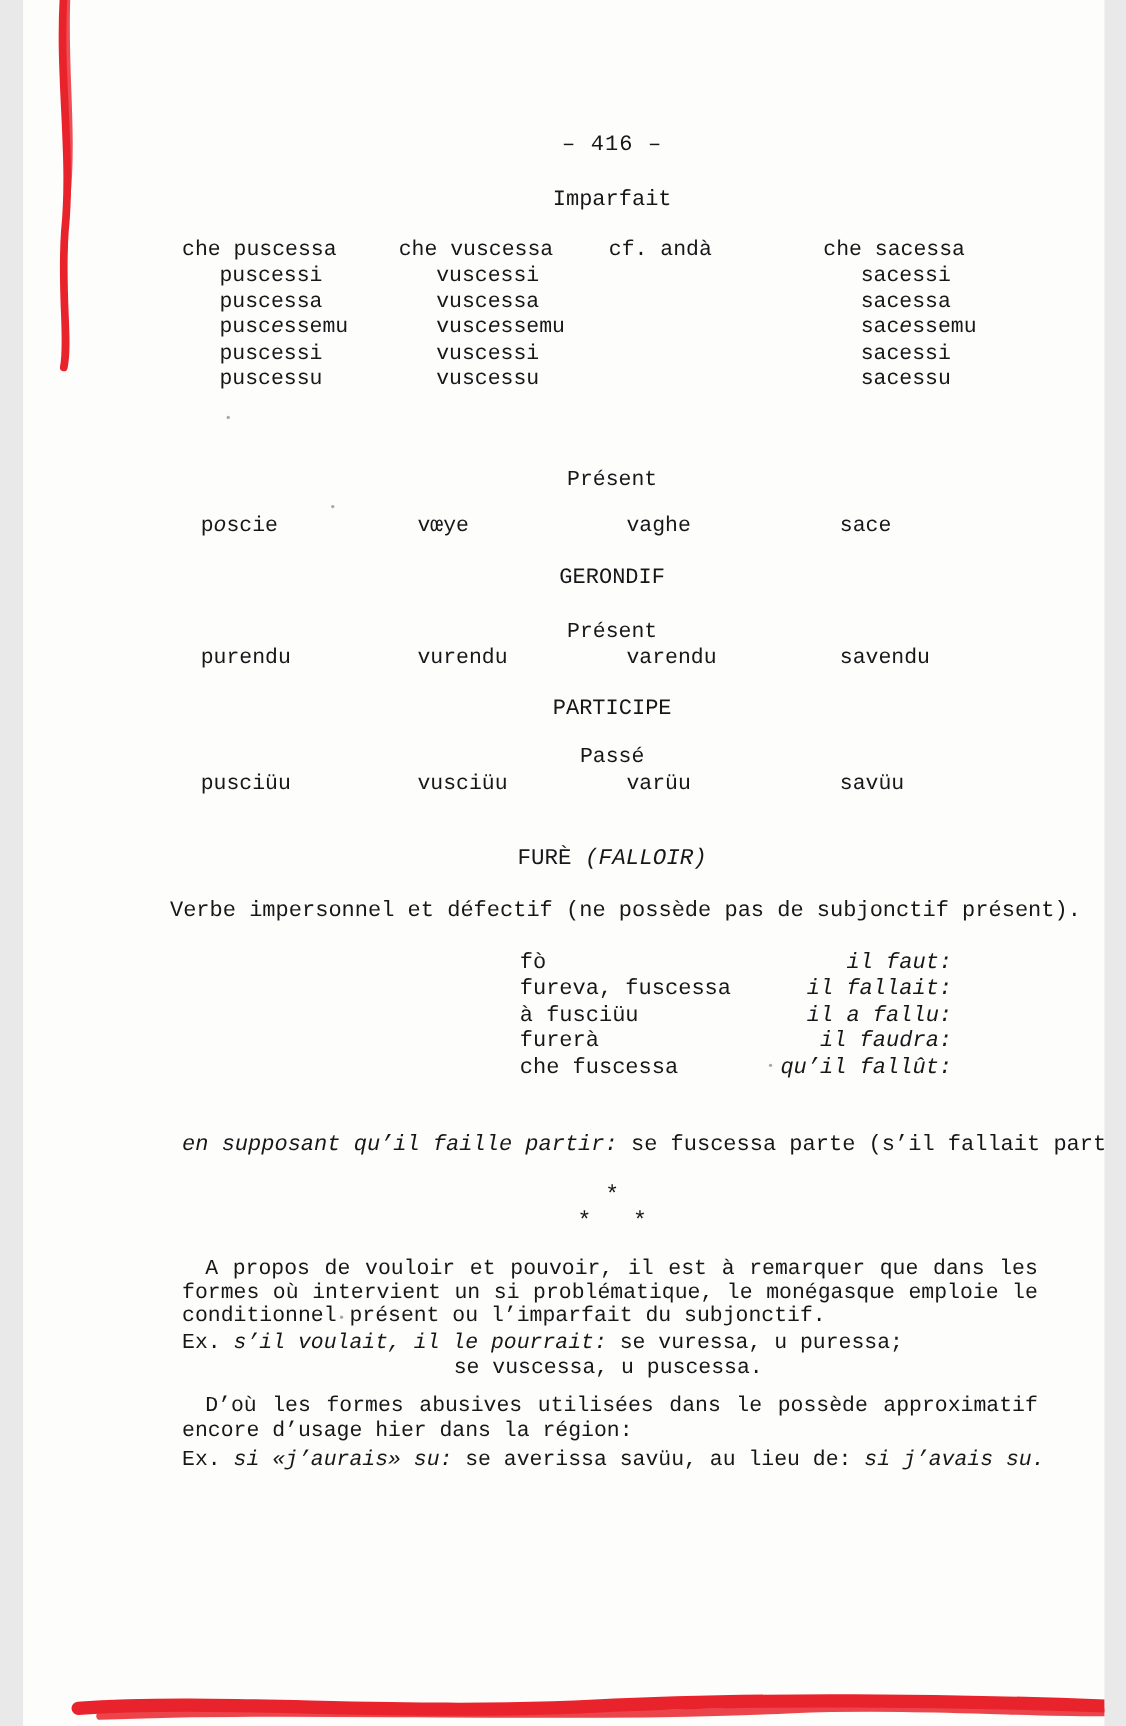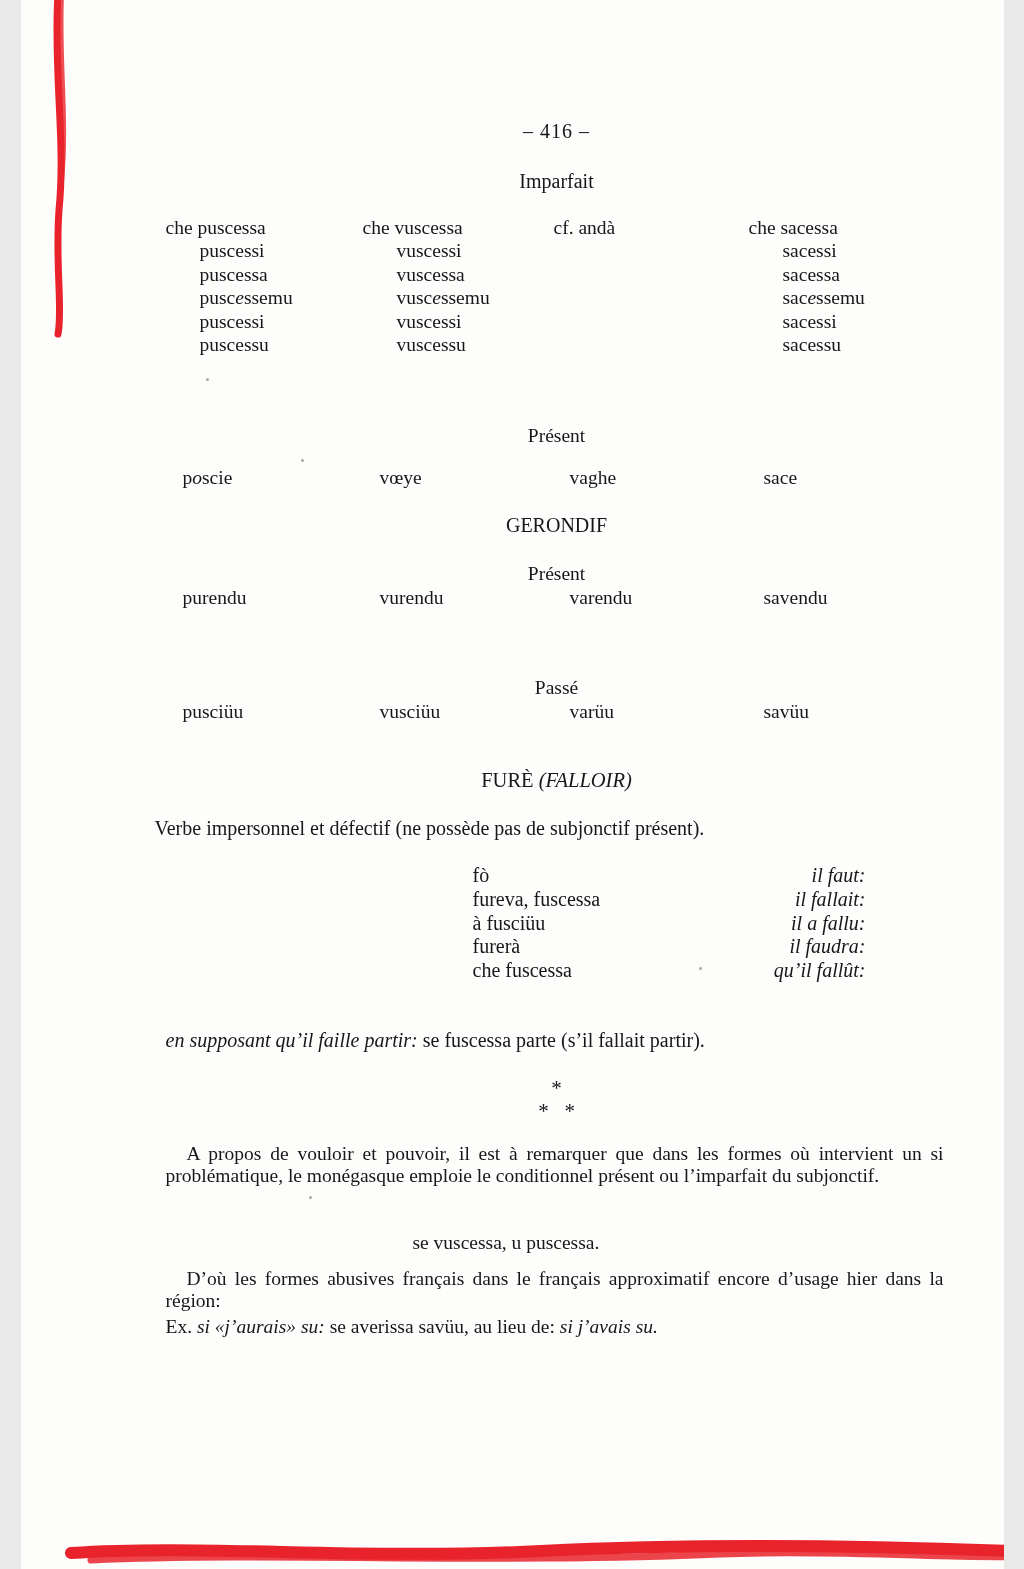--- a/index.html
+++ b/index.html
@@ -1,21 +1,21 @@
 <!DOCTYPE html>
 <html style="--paper: #fdfdfc; --ink: #17171a; --scan-red: #e8232b; --speck: #8a8a8a;"><head>
 <meta charset="utf-8">
 <style>
   html,body{margin:0;padding:0;background:#e9e9e9;}
   .page{
     position:relative;
     width:940px;height:1569px;
     background:var(--paper,#fdfdfc);
     color:var(--ink,#17171a);
-    font-family:Liberation Serif, serif;
+    font-family:Liberation Mono, monospace;
     overflow:hidden;
     margin:0 auto;
     padding-left:43px;
   }
   .abs{position:absolute;}
   i{font-style:italic;}
 
   
   .center{left:136px;width:800px;text-align:center;}
 
@@ -137,20 +137,21 @@
 
   <div class="abs center h-gerondif">GERONDIF</div>
   <div class="abs center h-present2">Présent</div>
   <div class="abs formsrow f2">
     <span class="fa">purendu</span>
     <span class="fb">vurendu</span>
     <span class="fc">varendu</span>
     <span class="fd">savendu</span>
   </div>
 
+  <div class="abs center h-participe">PARTICIPE</div>
   <div class="abs center h-passe">Passé</div>
   <div class="abs formsrow f3">
     <span class="fa">pusciüu</span>
     <span class="fb">vusciüu</span>
     <span class="fc">varüu</span>
     <span class="fd">savüu</span>
   </div>
 
   <div class="abs center h-fure">FURÈ <i>(FALLOIR)</i></div>
   <div class="abs intro">Verbe impersonnel et défectif (ne possède pas de subjonctif présent).</div>
@@ -177,22 +178,23 @@
       <span class="mc">che fuscessa</span>
     </div>
   </div>
 
   <div class="abs note note2"><i>en supposant qu’il faille partir:</i> se fuscessa parte (s’il fallait partir).</div>
 
   <div class="abs center sep sep1">*</div>
   <div class="abs center sep sep2">*   *</div>
 
   <div class="abs para p1">A propos de vouloir et pouvoir, il est à remarquer que dans les formes où intervient un si problématique, le monégasque emploie le conditionnel présent ou l’imparfait du subjonctif.</div>
+  <div class="abs exline ex1">Ex. <i>s’il voulait, il le pourrait:</i> se vuressa, u puressa;</div>
   <div class="abs exline ex1b">se vuscessa, u puscessa.</div>
-  <div class="abs para p2">D’où les formes abusives français dans le français approximatif encore d’usage hier dans la région:</div>
+  <div class="abs para p2">D’où les formes abusives utilisées dans le possède approximatif encore d’usage hier dans la région:</div>
   <div class="abs exline ex2">Ex. <i>si «j’aurais» su:</i> se averissa savüu, au lieu de: <i>si j’avais su.</i></div>
 
   <div class="speck" style="left:185px;top:378px"></div>
   <div class="speck" style="left:280px;top:459px"></div>
   <div class="speck" style="left:678px;top:967px"></div>
   <div class="speck" style="left:288px;top:1196px"></div>
 
 </div>
 
 </body></html>

